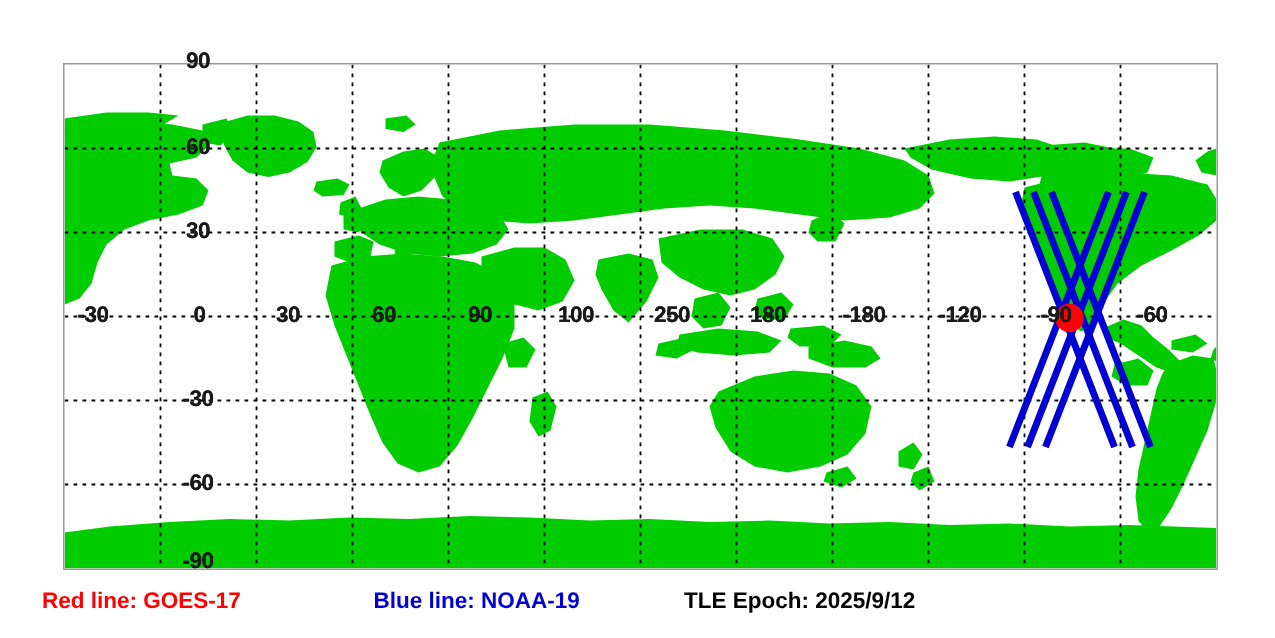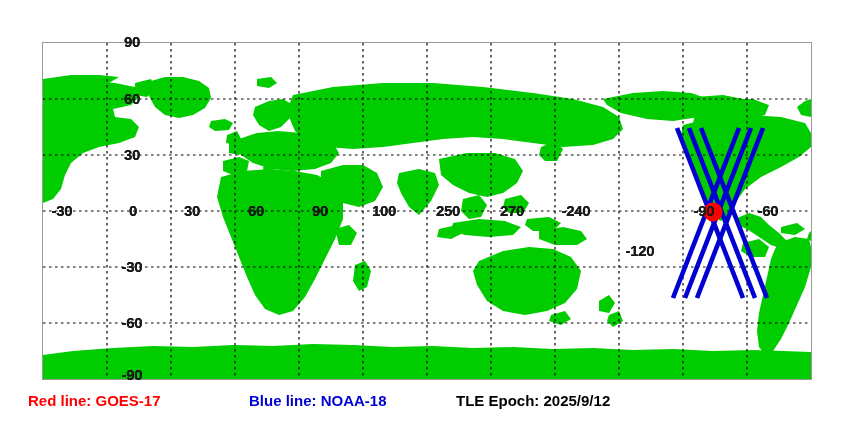--- a/index.html
+++ b/index.html
@@ -178,25 +178,25 @@
   <div class="axis-label" style="left:132px;top:322px;">-60</div>
   <div class="axis-label" style="left:132px;top:374px;">-90</div>
 
   <div class="axis-label" style="left:62px;top:210px;">-30</div>
   <div class="axis-label" style="left:133px;top:210px;">0</div>
   <div class="axis-label" style="left:192px;top:210px;">30</div>
   <div class="axis-label" style="left:256px;top:210px;">60</div>
   <div class="axis-label" style="left:320px;top:210px;">90</div>
   <div class="axis-label" style="left:384px;top:210px;">100</div>
   <div class="axis-label" style="left:448px;top:210px;">250</div>
-  <div class="axis-label" style="left:512px;top:210px;">270</div>
-  <div class="axis-label" style="left:576px;top:210px;">-240</div>
-  <div class="axis-label" style="left:640px;top:210px;margin-top:40px;">-120</div>
+  <div class="axis-label" style="left:512px;top:210px;">180</div>
+  <div class="axis-label" style="left:576px;top:210px;">-180</div>
+  <div class="axis-label" style="left:640px;top:210px;">-120</div>
   <div class="axis-label" style="left:704px;top:210px;">-90</div>
   <div class="axis-label" style="left:768px;top:210px;">-60</div>
 
   <div id="legend">
     <div class="legend-item" id="legend-red">Red line: GOES-17</div>
-    <div class="legend-item" id="legend-blue">Blue line: NOAA-18</div>
+    <div class="legend-item" id="legend-blue">Blue line: NOAA-19</div>
     <div class="legend-item" id="legend-epoch">TLE Epoch: 2025/9/12</div>
   </div>
 
 </div>
 
 </body></html>

